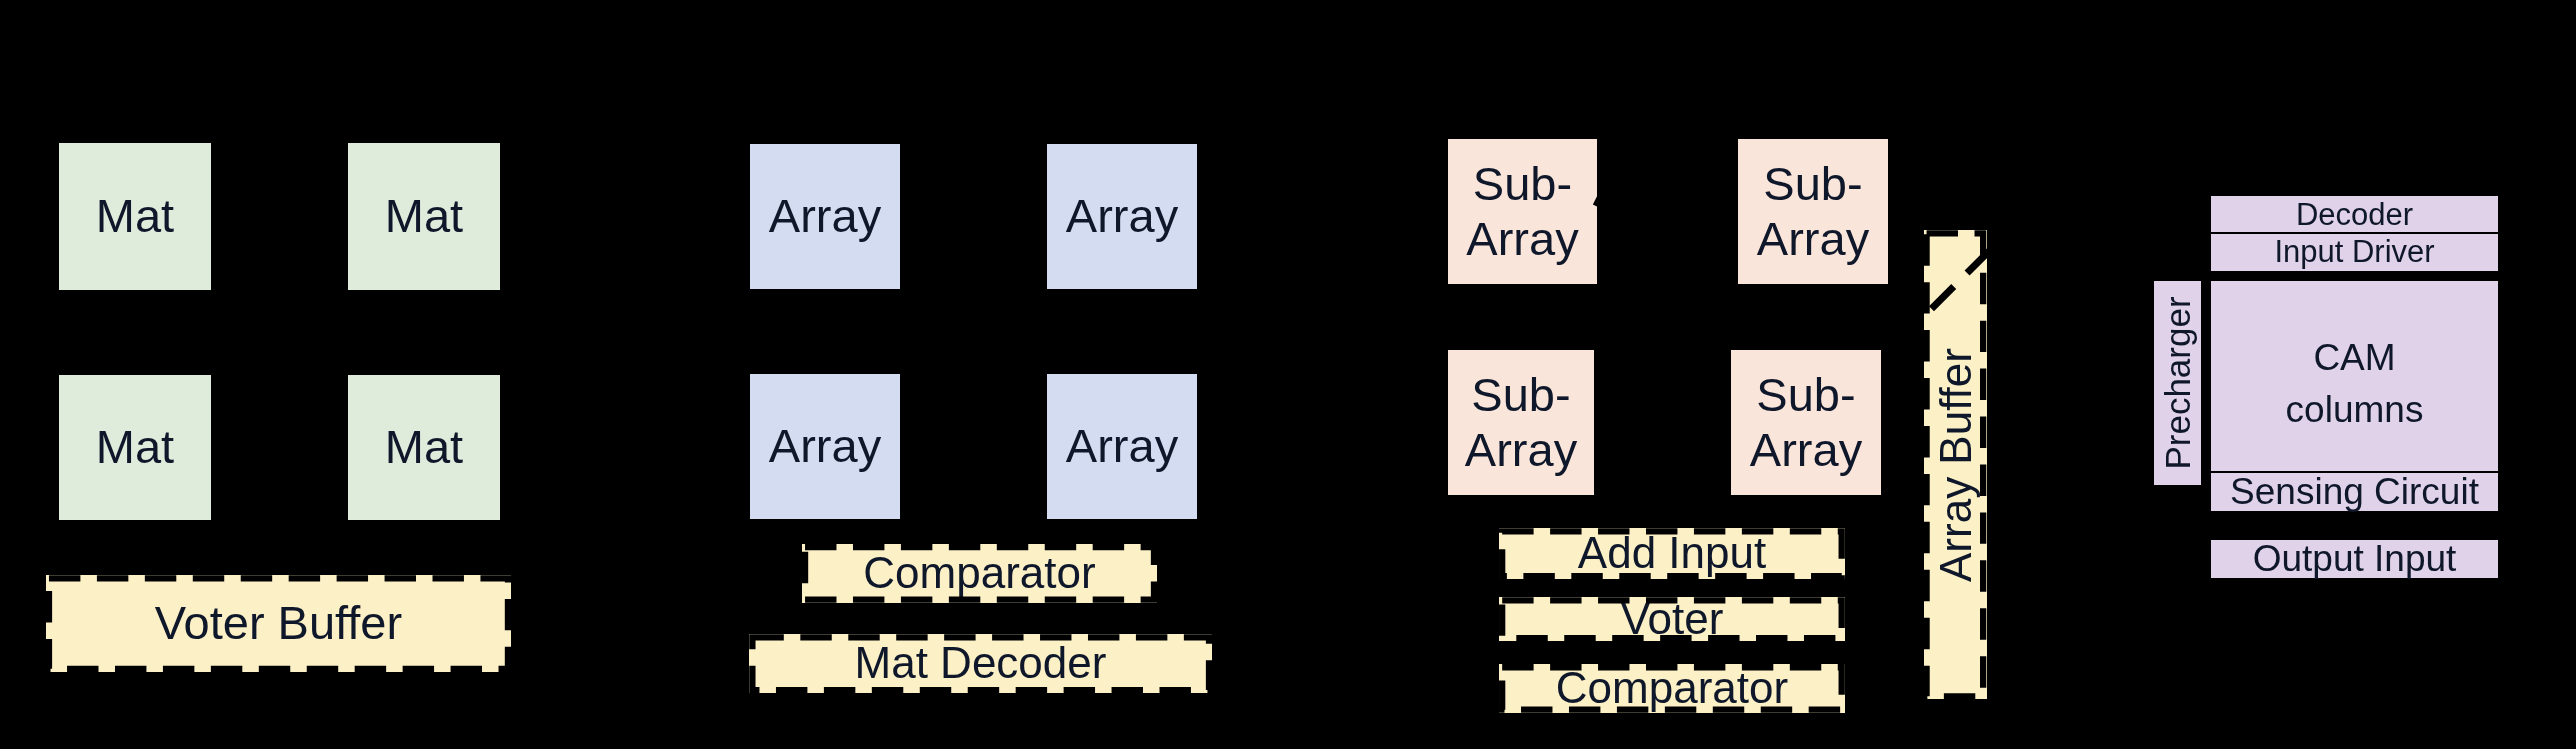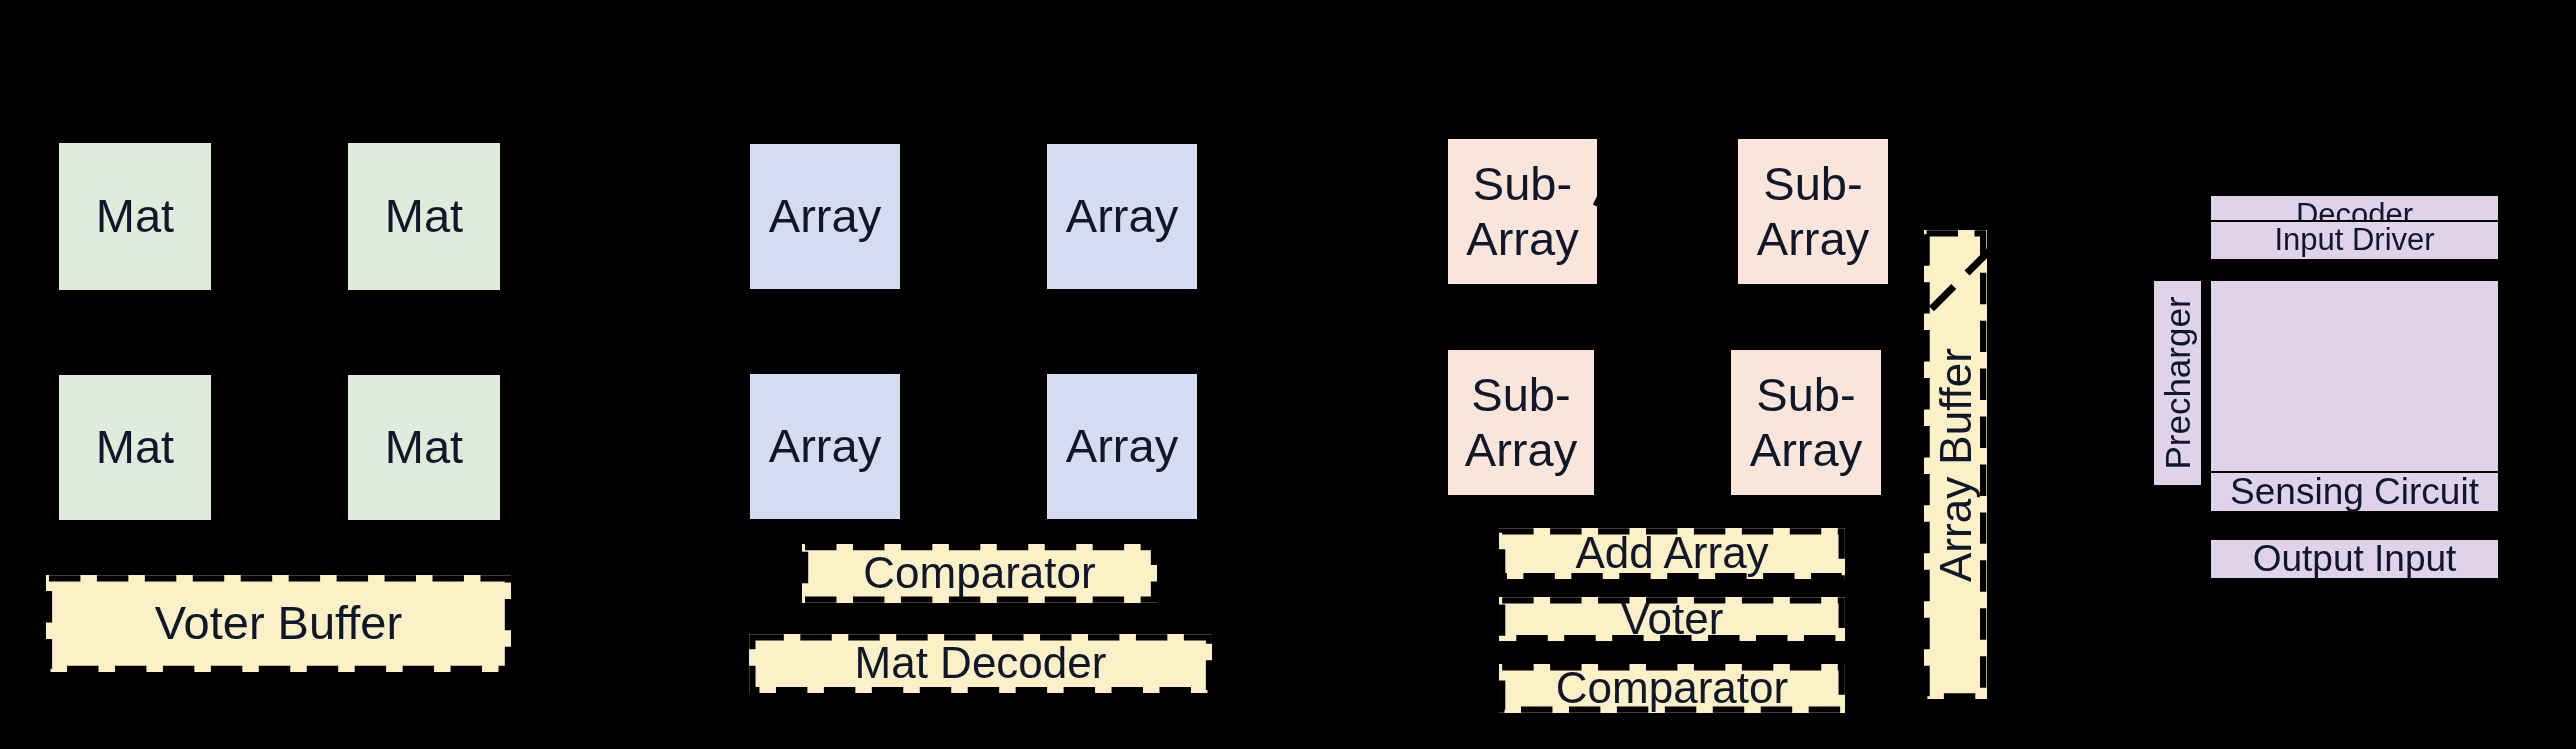--- a/index.html
+++ b/index.html
@@ -42,36 +42,38 @@
     <div class="box solid blue lbl-lg" style="left:1045px;top:372px;width:154px;height:149px;">Array</div>
     <div class="box cream lbl-md" style="left:802px;top:544px;width:355px;height:59px;">Comparator</div>
     <div class="box cream lbl-md" style="left:749px;top:634px;width:463px;height:59px;">Mat Decoder</div>
   </div>
 
   <div>
     <div class="box solid pink lbl-lg" style="left:1446px;top:137px;width:153px;height:149px;padding:0 15.7px;">Sub-Array</div>
     <div class="box solid pink lbl-lg" style="left:1736px;top:137px;width:154px;height:149px;padding:0 15.7px;">Sub-Array</div>
     <div class="box solid pink lbl-lg" style="left:1446px;top:348px;width:150px;height:149px;padding:0 15.7px;">Sub-Array</div>
     <div class="box solid pink lbl-lg" style="left:1729px;top:348px;width:154px;height:149px;padding:0 15.7px;">Sub-Array</div>
-    <div class="box cream lbl-md" style="left:1499px;top:528px;width:346px;height:51px;">Add Array</div>
+    <div class="box cream lbl-md" style="left:1499px;top:528px;width:346px;height:51px;">Add Input</div>
     <div class="box cream lbl-md" style="left:1499px;top:597px;width:346px;height:44px;">Voter</div>
     <div class="box cream lbl-md" style="left:1499px;top:664px;width:346px;height:49px;">Comparator</div>
     <div class="box cream" style="left:1924px;top:230px;width:63px;height:469px;">
       <span class="vert">Array Buffer</span>
     </div>
   </div>
 
   <div>
     <div class="box solid purple lbl-cam-sm" style="left:2209px;top:194px;width:291px;height:42px;">Decoder</div>
-    <div class="box solid purple lbl-cam-sm" style="left:2209px;top:220px;width:291px;height:41px;">Input Driver</div>
+    <div class="box solid purple lbl-cam-sm" style="left:2209px;top:232px;width:291px;height:41px;">Input Driver</div>
     <div class="box solid purple" style="left:2152px;top:279px;width:51px;height:208px;">
       <span class="vert-sm">Precharger</span>
     </div>
     <div class="box solid purple" style="left:2209px;top:279px;width:291px;height:210px;">
       <div class="cam-lines">
+        <div>CAM</div>
+        <div>columns</div>
       </div>
     </div>
     <div class="box solid purple lbl-cam-md" style="left:2209px;top:471px;width:291px;height:42px;">Sensing Circuit</div>
     <div class="box solid purple lbl-cam-md" style="left:2209px;top:538px;width:291px;height:42px;">Output Input</div>
   </div>
 
   <svg class="overlay" width="2576" height="749" viewBox="0 0 3277 953">
     <g stroke="#000" stroke-width="8" fill="none" stroke-dasharray="40 21">
       <rect x="62" y="736" width="584" height="115"></rect>
       <rect x="1024" y="696" width="444" height="67"></rect>

